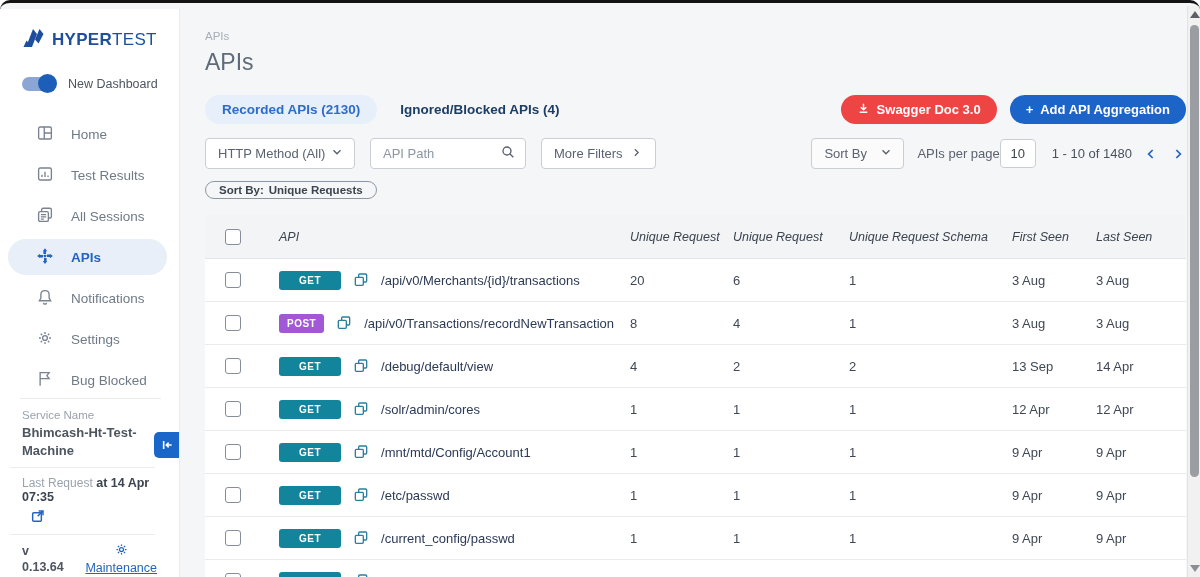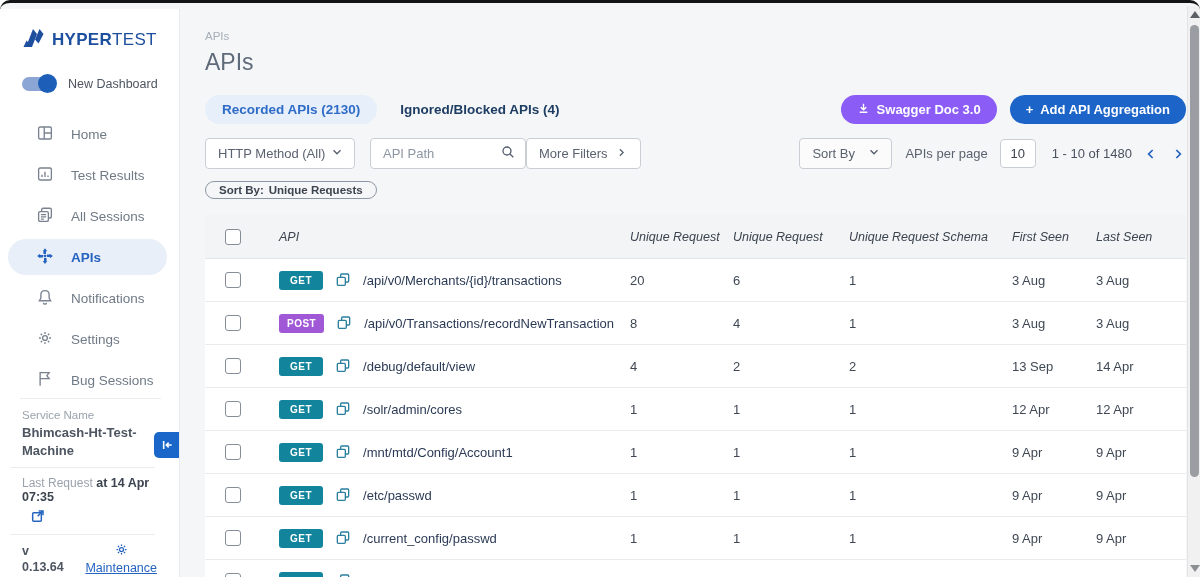--- a/index.html
+++ b/index.html
@@ -44,54 +44,54 @@
   .breadcrumb { margin-top:24px; font-size:11.5px; color:#a7aeb8; }
   .page-title { margin-top:7px; font-size:23px; color:#5f6b7a; font-weight:normal; }
 
   .tabs-row { margin-top:19px; display:flex; align-items:center; }
   .tab { font-size:13.5px; font-weight:bold; padding:7px 17px; border-radius:17px; cursor:pointer; }
   .tab.active { background:#e7effa; color:#2e6cc7; }
   .tab.inactive { color:#1d3d63; margin-left:6px; }
   .tabs-spacer { flex:1; }
   .pill-btn { display:flex; align-items:center; gap:7px; height:29px; padding:0 16px; border-radius:16px;
               font-size:13px; font-weight:bold; color:#fff; border:none; cursor:pointer; }
-  .pill-btn.green { background:#8b5cf6; margin-right:13px; }
+  .pill-btn.green { background:#ef4444; margin-right:13px; }
   .pill-btn.blue  { background:#1c64c8; }
 
   .filter-row { margin-top:14px; display:flex; align-items:center; }
   .ctrl { height:31px; border:1px solid #c9ced4; border-radius:4px; background:#fff; display:flex;
           align-items:center; font-size:13px; color:#5a6270; cursor:pointer; }
   .http-select { width:150px; padding:0 10px 0 12px; justify-content:space-between; }
   .path-input-wrap { width:156px; margin-left:15px; padding:0 9px 0 12px; justify-content:space-between; cursor:text; }
   .path-input { border:none; outline:none; width:105px; font-size:13px; color:#5a6270; font-family:inherit; background:transparent; }
   .path-input::placeholder { color:#8d96a3; }
-  .more-filters { width:115px; padding:0 12px; justify-content:space-between; }
+  .more-filters { width:115px; margin-left:15px; padding:0 12px; justify-content:space-between; }
   .filter-spacer { flex:1; }
   .sortby-select { width:93px; padding:0 10px 0 12px; justify-content:space-between; background:#fbfbfc; }
   .perpage-label { margin-left:13px; font-size:13px; color:#5a6270; }
-  .perpage-input { width:36px; height:29px; margin-left:12px; border:1px solid #c9ced4; border-radius:4px;
+  .perpage-input { width:36px; height:29px; margin-left:0; border:1px solid #c9ced4; border-radius:4px;
                    text-align:center; font-size:13px; color:#3c4450; font-family:inherit; outline:none; }
   .range-text { margin-left:16px; font-size:13px; color:#4a5260; }
   .page-chev { margin-left:11px; cursor:pointer; display:flex; align-items:center; }
 
   .chip-row { margin-top:11px; }
   .sort-chip { display:inline-flex; gap:5px; align-items:center; border:1.4px solid #8d96a3; border-radius:11px;
                padding:2px 13px; font-size:11.5px; font-weight:bold; color:#3c4450; cursor:pointer; }
 
   
   .table { margin-top:16px; background:#fff; }
   .thead { display:grid; grid-template-columns:56px 1fr 103px 116px 163px 84px 90px; align-items:center;
            height:44px; background:#f2f4f5; border-bottom:1px solid #e3e6e8; font-size:12.5px; color:#3c4450;font-style:italic; }
   .trow  { display:grid; grid-template-columns:56px 1fr 103px 116px 163px 84px 90px; align-items:center;
            height:43px; background:#fff; border-bottom:1px solid #e8eaec; font-size:13px; color:#3f4854; }
   .cell.c-check { display:flex; justify-content:center; }
   .checkbox { width:16px; height:16px; border:1.6px solid #858d98; border-radius:3px; background:#fff; cursor:pointer; }
   .cell.c-api { display:flex; align-items:center; gap:12px; padding-left:18px; }
   .thead .cell.c-api { padding-left:18px; }
-  .badge { font-size:10px; font-weight:bold; letter-spacing:.5px; color:#fff; padding:4px 11px; border-radius:3px; }
+  .badge { font-size:10px; font-weight:bold; letter-spacing:.5px; color:#fff; padding:4px 20px; border-radius:3px; }
   .badge.get  { background:#12859c; }
   .badge.post { background:#a158d6; padding:4px 8px; }
   .copy { display:flex; align-items:center; cursor:pointer; }
   .path { color:#2b3a55; font-size:13px; cursor:pointer; }
 
   
   .scrollbar { position:absolute; right:0; top:3px; bottom:0; width:13px; background:#f1f1f2; border-left:1px solid #e3e3e5; z-index:5; }
   .sb-up   { position:absolute; top:3px; left:1px; width:11px; height:11px; display:flex; align-items:center; justify-content:center; cursor:pointer; }
   .sb-down { position:absolute; bottom:3px; left:1px; width:11px; height:11px; display:flex; align-items:center; justify-content:center; cursor:pointer; }
   .sb-thumb { position:absolute; top:19px; left:2px; width:9px; height:452px; border-radius:5px; background:#9a9da1; cursor:grab; }
@@ -172,21 +172,21 @@
             <circle cx="12" cy="12" r="3.2"></circle>
             <path d="M12 4 V6.5 M12 17.5 V20 M4 12 H6.5 M17.5 12 H20 M6.3 6.3 L8.1 8.1 M15.9 15.9 L17.7 17.7 M17.7 6.3 L15.9 8.1 M8.1 15.9 L6.3 17.7"></path>
           </svg></span>
         <span class="nav-label">Settings</span>
       </div>
       <div class="nav-item">
         <span>
           <svg width="18" height="18" viewBox="0 0 24 24" fill="none" stroke="#7a8290" stroke-width="1.8">
             <path d="M5.5 21 V3.5 H17.5 L14.5 7.5 L17.5 11.5 H5.5"></path>
           </svg></span>
-        <span class="nav-label">Bug Sessions</span>
+        <span class="nav-label">Bug Blocked</span>
       </div>
     </nav>
 
     <div class="side-bottom">
       <div class="side-divider"></div>
       <div class="svc-label">Service Name</div>
       <div class="svc-name">Bhimcash-Ht-Test-Machine</div>
       <div class="collapse-btn">
         <svg width="16" height="16" viewBox="0 0 24 24" fill="none" stroke="#ffffff" stroke-width="2.4">
           <path d="M7 6 V18 M19 12 H11 M14.5 8.5 L11 12 L14.5 15.5"></path>

